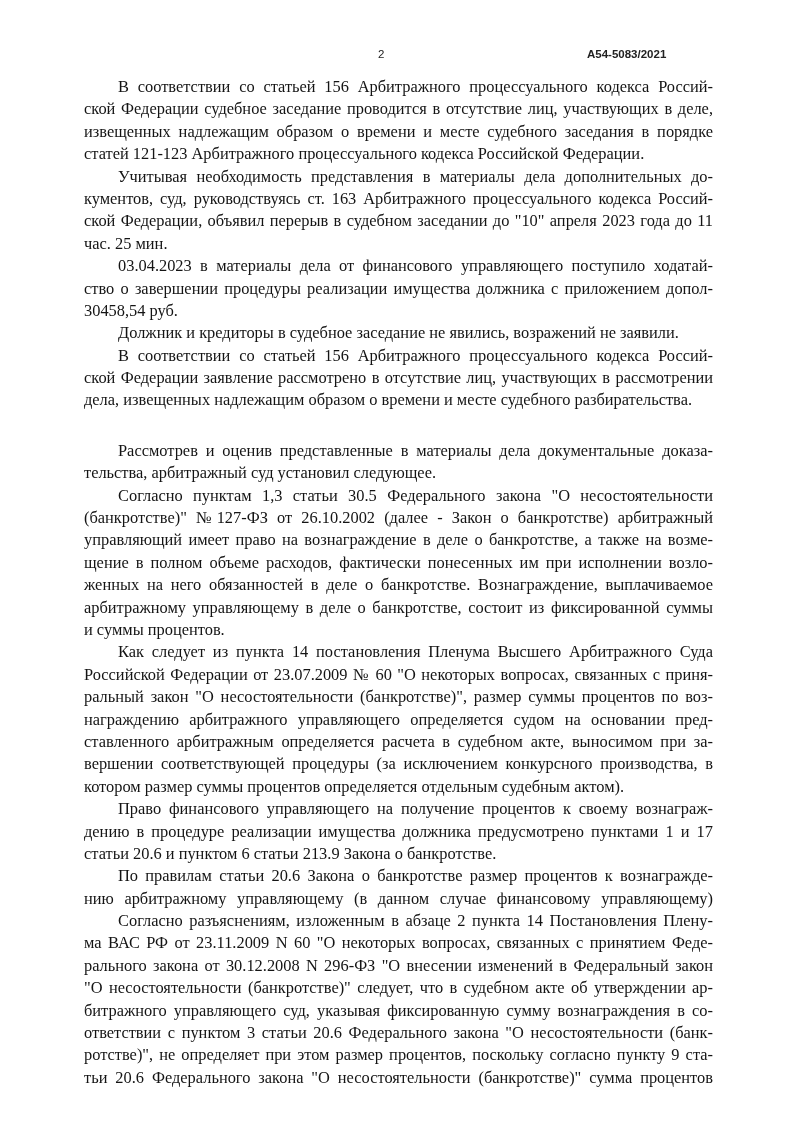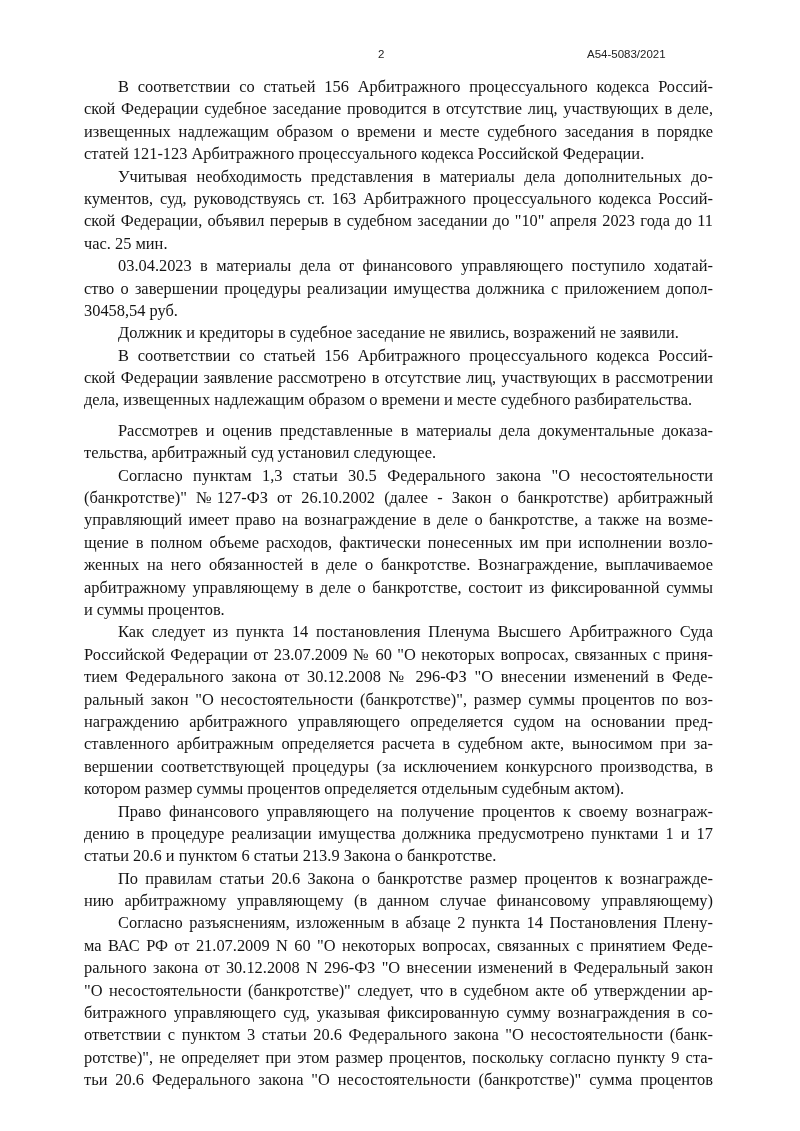--- a/index.html
+++ b/index.html
@@ -6,27 +6,27 @@
     body { width: 800px; height: 1131px; position: relative; overflow: hidden; }
     .page {
       position: absolute; left: 0; top: 0; width: 800px; height: 1131px;
       background: #ffffff; color: #141414;
     }
     .header {
       position: absolute; top: 48px; left: 0; width: 800px; height: 16px;
       font-family: "Liberation Sans", sans-serif; font-size: 11.5px; color: #222;
     }
     .page-number { position: absolute; left: 378px; top: 0; }
-    .case-number { position: absolute; left: 587px; top: 0; }
+    .case-number { position: absolute; left: 587px; top: 0; font-weight: bold; }
     .body {
       position: absolute; left: 84px; top: 76px; width: 629px;
       font-family: "Liberation Serif", serif; font-size: 16.4px; line-height: 22.4px;
     }
     .para { margin: 0; }
-    .para.gap { margin-top: 8px; }
+    .para.gap { margin-top: 28px; }
     .line {
       display: block; white-space: nowrap; text-align: justify; text-align-last: justify;
       height: 22.4px; overflow: visible;
     }
     .line.first { text-indent: 34px; }
     .line.last { text-align-last: left; }
   </style>
 </head>
 <body>
 
@@ -79,42 +79,41 @@
       <span class="line">управляющий имеет право на вознаграждение в деле о банкротстве, а также на возме-</span>
       <span class="line">щение в полном объеме расходов, фактически понесенных им при исполнении возло-</span>
       <span class="line">женных на него обязанностей в деле о банкротстве. Вознаграждение, выплачиваемое</span>
       <span class="line">арбитражному управляющему в деле о банкротстве, состоит из фиксированной суммы</span>
       <span class="line last">и суммы процентов.</span>
     </div>
 
     <div class="para">
       <span class="line first">Как следует из пункта 14 постановления Пленума Высшего Арбитражного Суда</span>
       <span class="line">Российской Федерации от 23.07.2009 № 60 "О некоторых вопросах, связанных с приня-</span>
-      <span class="line">тием Федерального закона от 30.12.2008 № 296-ФЗ "О внесении изменений в Феде-</span>
       <span class="line">ральный закон "О несостоятельности (банкротстве)", размер суммы процентов по воз-</span>
       <span class="line">награждению арбитражного управляющего определяется судом на основании пред-</span>
       <span class="line">ставленного арбитражным определяется расчета в судебном акте, выносимом при за-</span>
       <span class="line">вершении соответствующей процедуры (за исключением конкурсного производства, в</span>
       <span class="line last">котором размер суммы процентов определяется отдельным судебным актом).</span>
     </div>
 
     <div class="para">
       <span class="line first">Право финансового управляющего на получение процентов к своему вознаграж-</span>
       <span class="line">дению в процедуре реализации имущества должника предусмотрено пунктами 1 и 17</span>
       <span class="line last">статьи 20.6 и пунктом 6 статьи 213.9 Закона о банкротстве.</span>
     </div>
 
     <div class="para">
       <span class="line first">По правилам статьи 20.6 Закона о банкротстве размер процентов к вознагражде-</span>
       <span class="line">нию арбитражному управляющему (в данном случае финансовому управляющему)</span>
     </div>
 
     <div class="para">
       <span class="line first">Согласно разъяснениям, изложенным в абзаце 2 пункта 14 Постановления Плену-</span>
-      <span class="line">ма ВАС РФ от 21.07.2009 N 60 "О некоторых вопросах, связанных с принятием Феде-</span>
+      <span class="line">ма ВАС РФ от 23.11.2009 N 60 "О некоторых вопросах, связанных с принятием Феде-</span>
       <span class="line">рального закона от 30.12.2008 N 296-ФЗ "О внесении изменений в Федеральный закон</span>
       <span class="line">"О несостоятельности (банкротстве)" следует, что в судебном акте об утверждении ар-</span>
       <span class="line">битражного управляющего суд, указывая фиксированную сумму вознаграждения в со-</span>
       <span class="line">ответствии с пунктом 3 статьи 20.6 Федерального закона "О несостоятельности (банк-</span>
       <span class="line">ротстве)", не определяет при этом размер процентов, поскольку согласно пункту 9 ста-</span>
       <span class="line">тьи 20.6 Федерального закона "О несостоятельности (банкротстве)" сумма процентов</span>
 
     </div>
   </div>
 </div>

